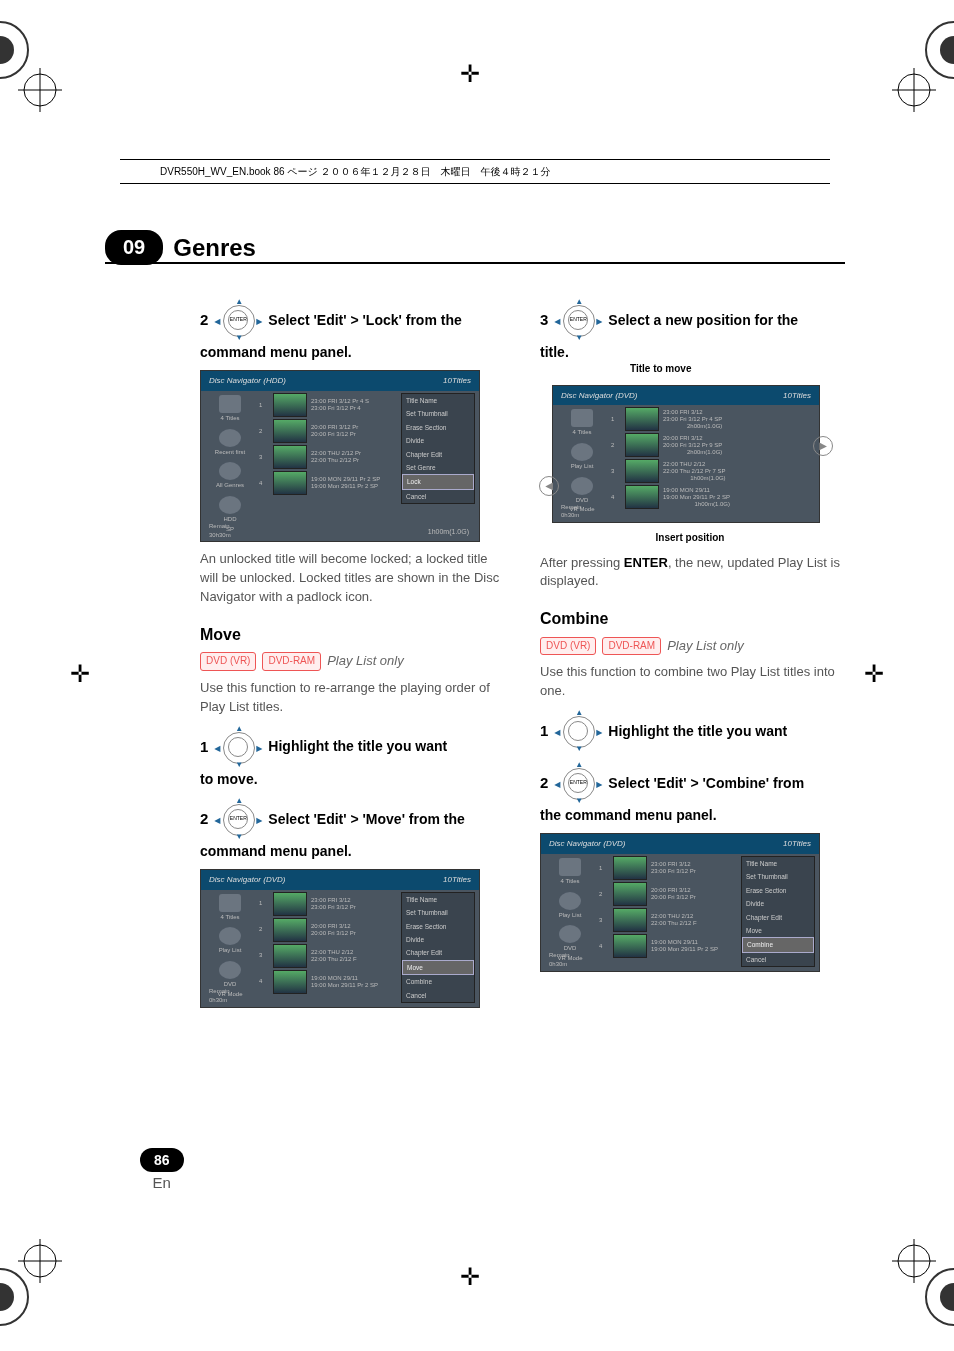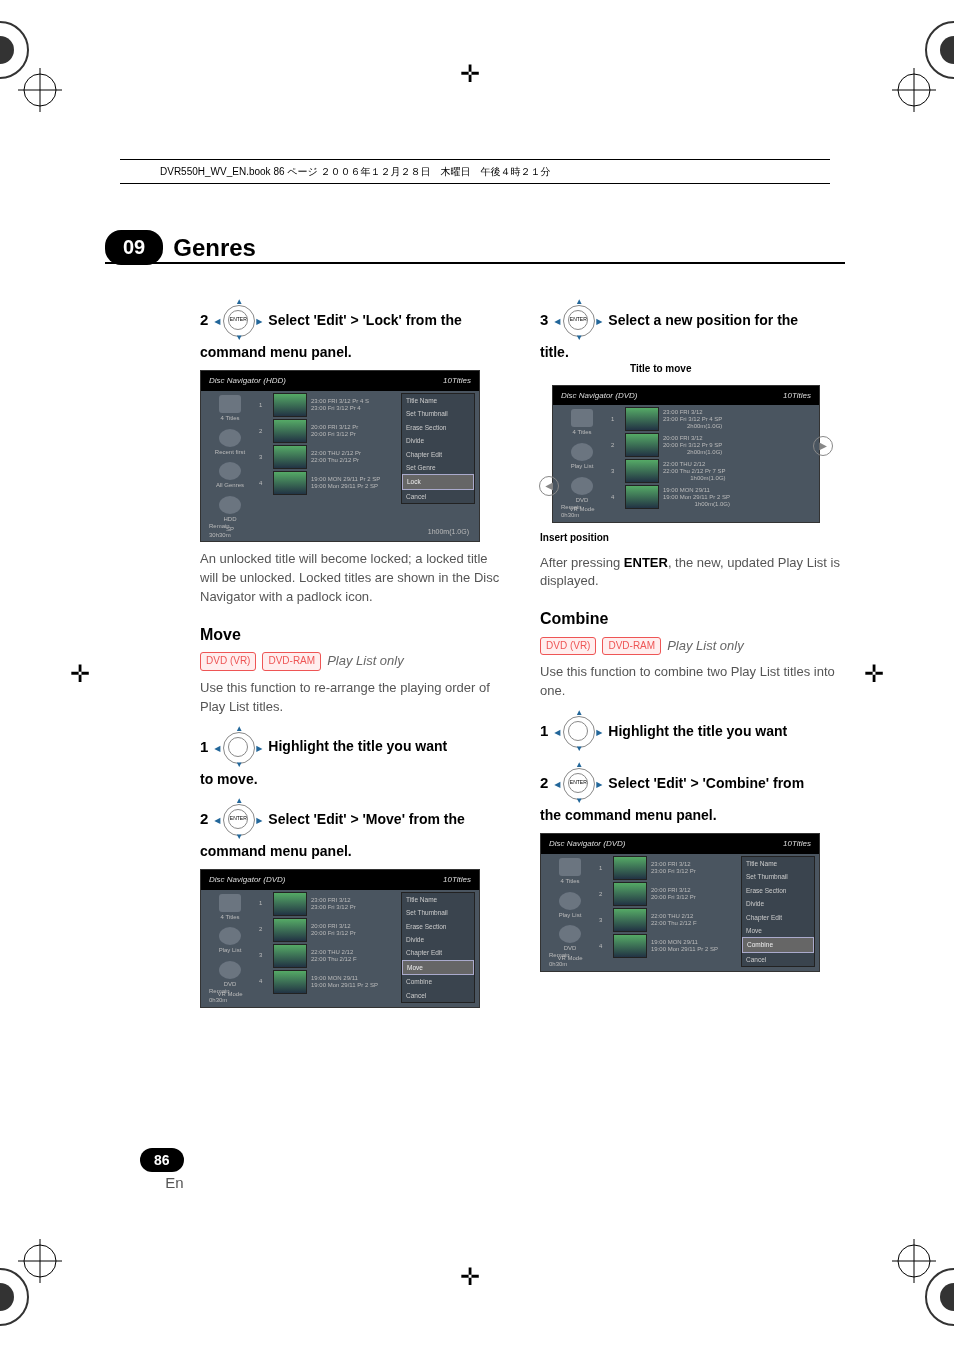--- a/index.html
+++ b/index.html
@@ -65,21 +65,21 @@
     .enter-btn .ring { position: absolute; width:20px; height:20px; border: 1px solid #888; border-radius:50%; top:12px; left:12px; display:flex; align-items:center; justify-content:center; font-size:5px; }
     .enter-btn .arr { position: absolute; font-size:8px; color: #269; }
     .enter-btn .up{top:-2px;left:19px;} .enter-btn .dn{bottom:-2px;left:19px;}
     .enter-btn .lf{left:-2px;top:18px;} .enter-btn .rt{right:-2px;top:18px;}
     .enter-btn.blank .ring{ font-size:0;}
 
     .nav-shot {
       width: 280px; margin: 8px 0; background: #4a5560; border:1px solid #333;
       font-size: 7px; color: #bbb; position: relative; padding-bottom:4px;
     }
-    .nav-title { background:#000000; padding: 4px 8px; font-style: italic; font-size:8px; color:#ddd; display:flex; justify-content:space-between;}
+    .nav-title { background:#0c4a6e; padding: 4px 8px; font-style: italic; font-size:8px; color:#ddd; display:flex; justify-content:space-between;}
     .nav-body { display: flex; }
     .nav-side { width: 58px; padding: 4px; display:flex; flex-direction:column; gap:6px; }
     .nav-side-item { display:flex; flex-direction:column; align-items:center; font-size:6px; gap:1px;}
     .nav-side-icon { width:22px; height:18px; background:#6b7580; border-radius:3px;}
     .nav-side-icon.r{border-radius:50%;}
     .nav-main { flex:1; padding: 2px 4px 2px 0; position:relative;}
     .nav-row { display:flex; align-items:center; gap:4px; margin-bottom:2px;}
     .nav-num { width:10px; font-size:6px;}
     .thumb { width:34px; height:24px; background: linear-gradient(#5a6,#234); border:1px solid #222;}
     .nav-meta { display:flex; flex-direction:column; font-size:6px; line-height:1.2;}
@@ -94,25 +94,25 @@
 
     .body-p { margin: 8px 0; }
     .h3 { font-weight: bold; color:#000; font-size: 16px; margin-top: 16px; margin-bottom: 6px; }
     .badges { display:flex; gap:6px; align-items:center; margin: 4px 0 8px;}
     .badge { border:1px solid #e55; color:#e55; background:#fee; padding:1px 5px; border-radius:3px; font-size:10px; font-weight:normal;}
     .badge-note { font-style: italic; font-size:13px; color:#666; }
 
     .annot { font-size:10px; font-weight:bold; color:#000;}
     .annot-wrap{ position:relative; }
     .annot-top { position:relative; margin-bottom:2px;}
-    .annot-bot { text-align:left; }
+    .annot-bot { text-align:center; }
     .arrow-circle{ position:absolute; width:20px; height:20px; border:1px solid #888; border-radius:50%; display:flex; align-items:center; justify-content:center; font-size:10px; color:#888;}
 
     .pagenum-wrap {
-      position:absolute; bottom:160px; left:140px; text-align:right;
+      position:absolute; bottom:160px; left:140px; text-align:center;
     }
     .pagenum { background:#000; color:#fff; border-radius:12px; padding:4px 14px; font-weight:bold; font-size:14px;}
     .pagenum-lang{ font-size:15px; color:#555; margin-top:2px;}
     .straight{ color:#000;}
   </style>
 </head>
 <body>
 
 <div class="page-wrapper">
 

